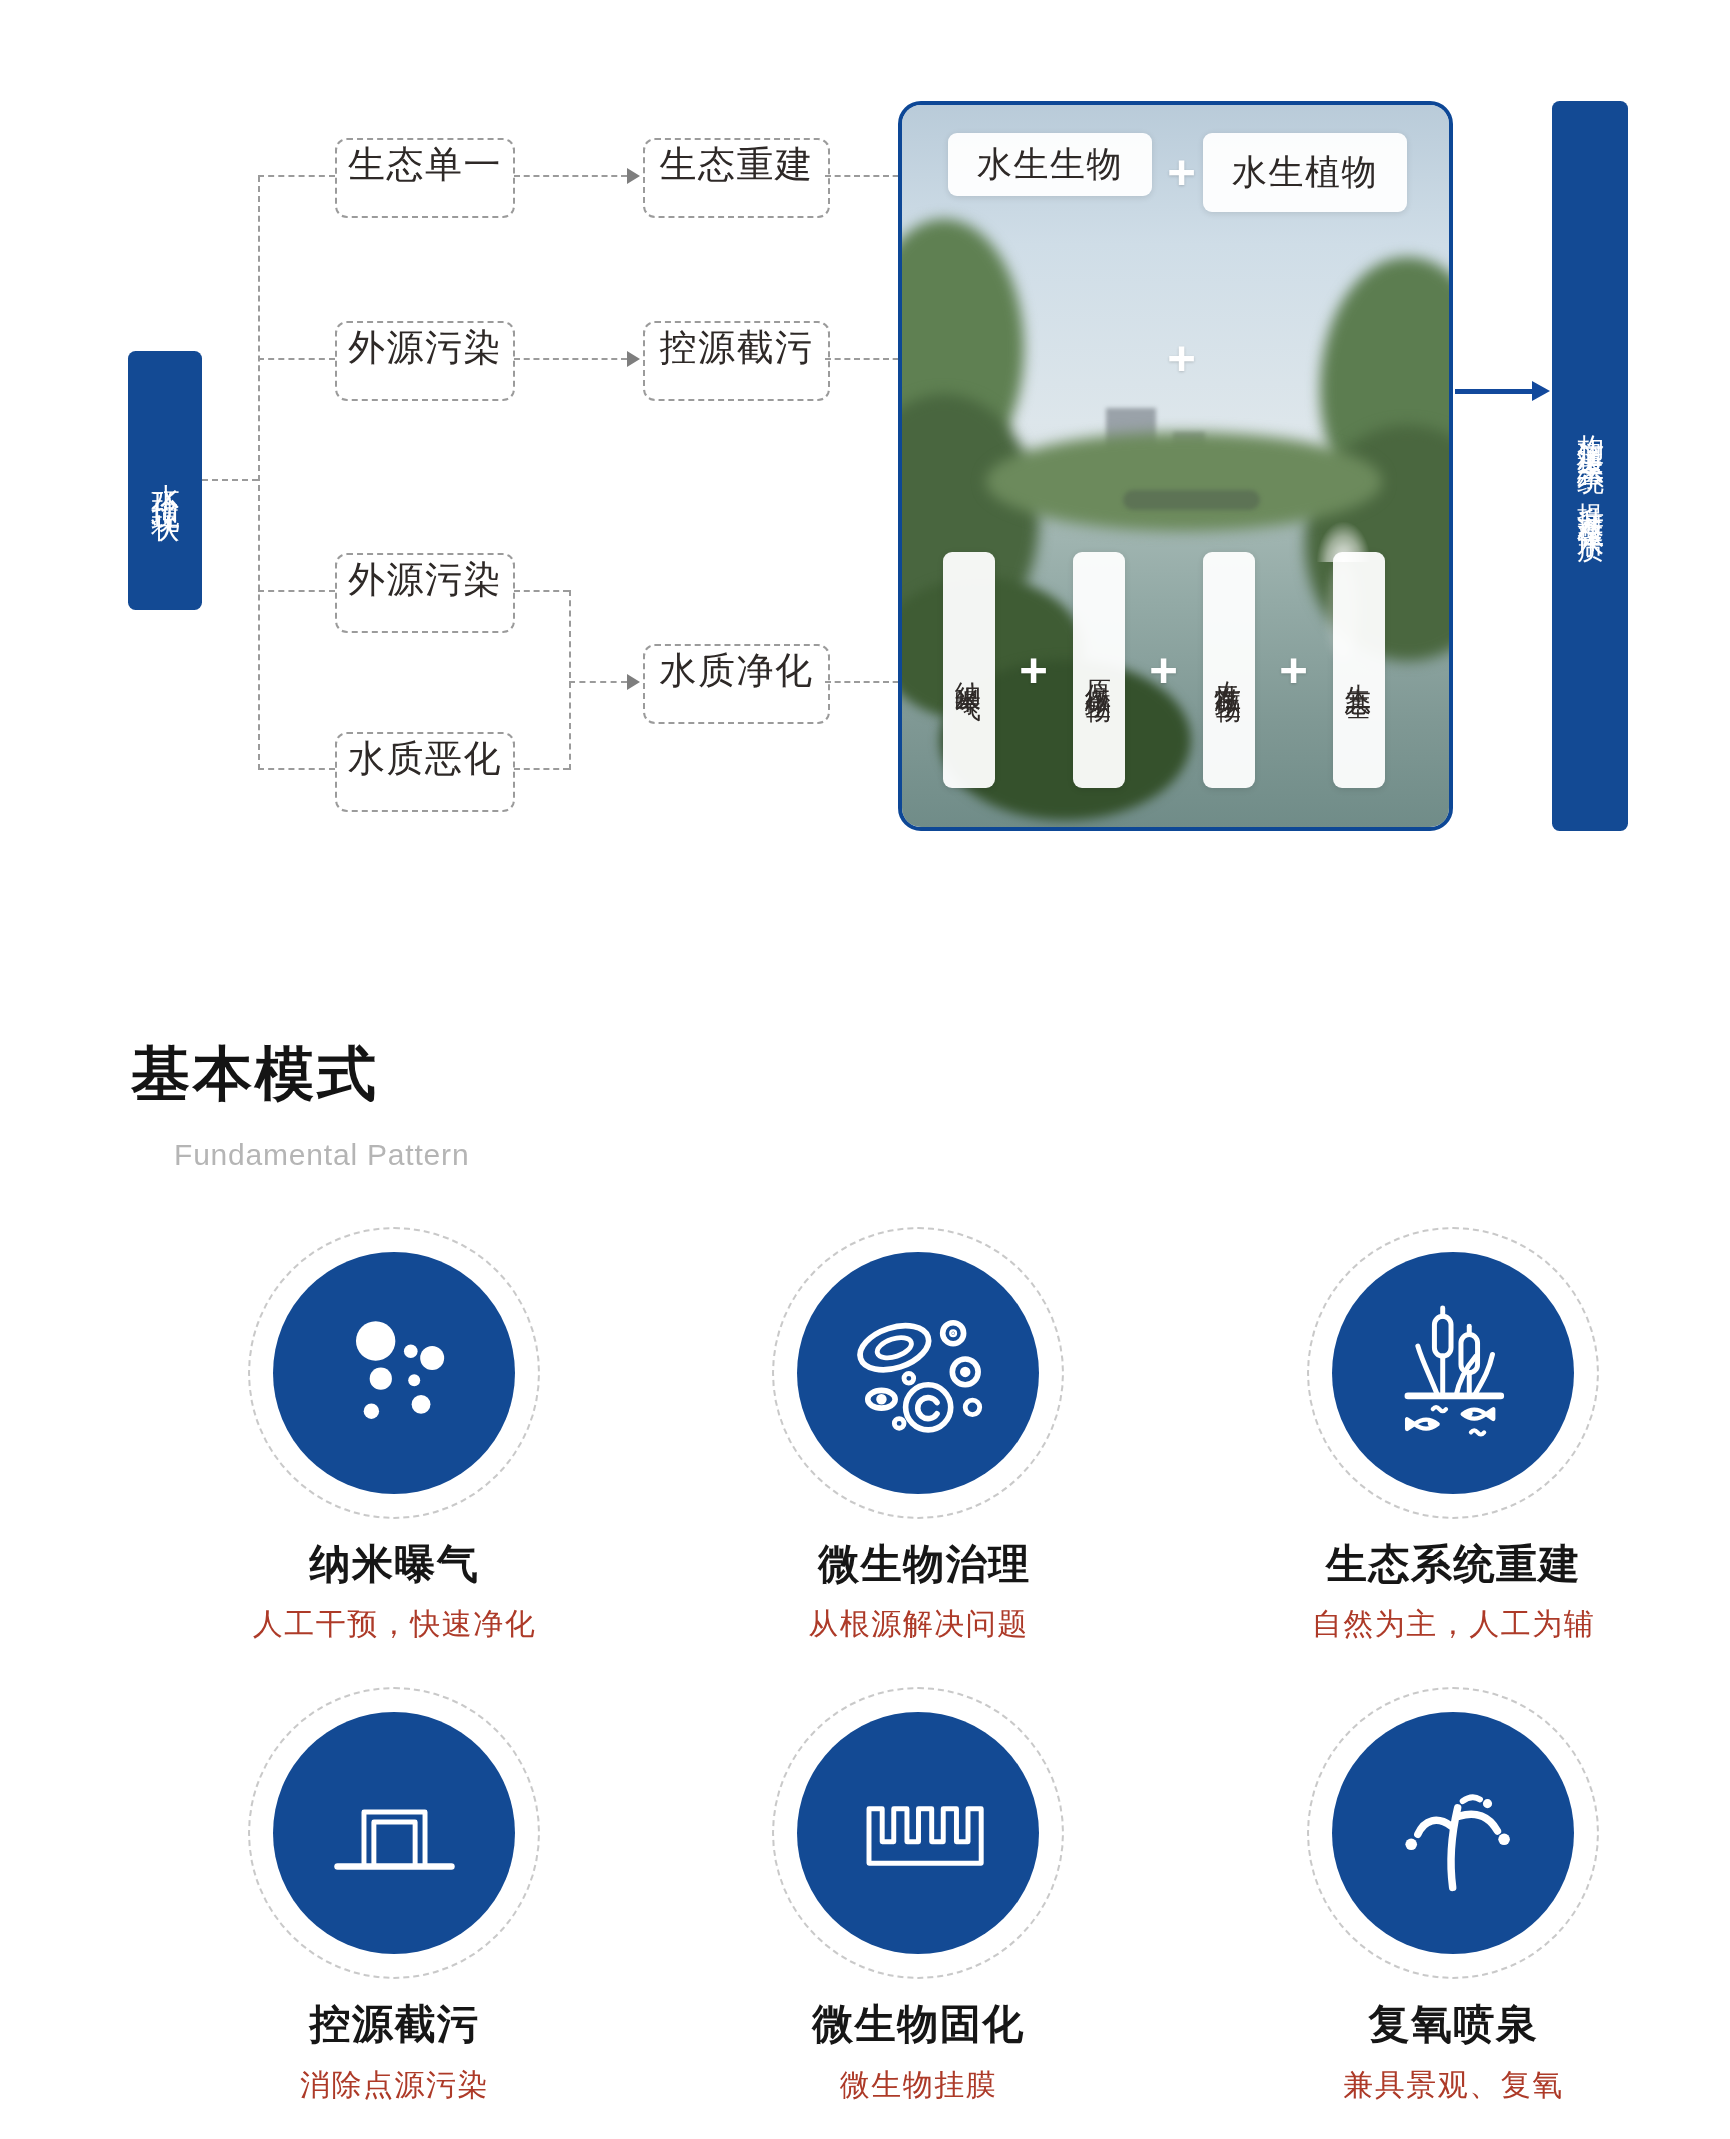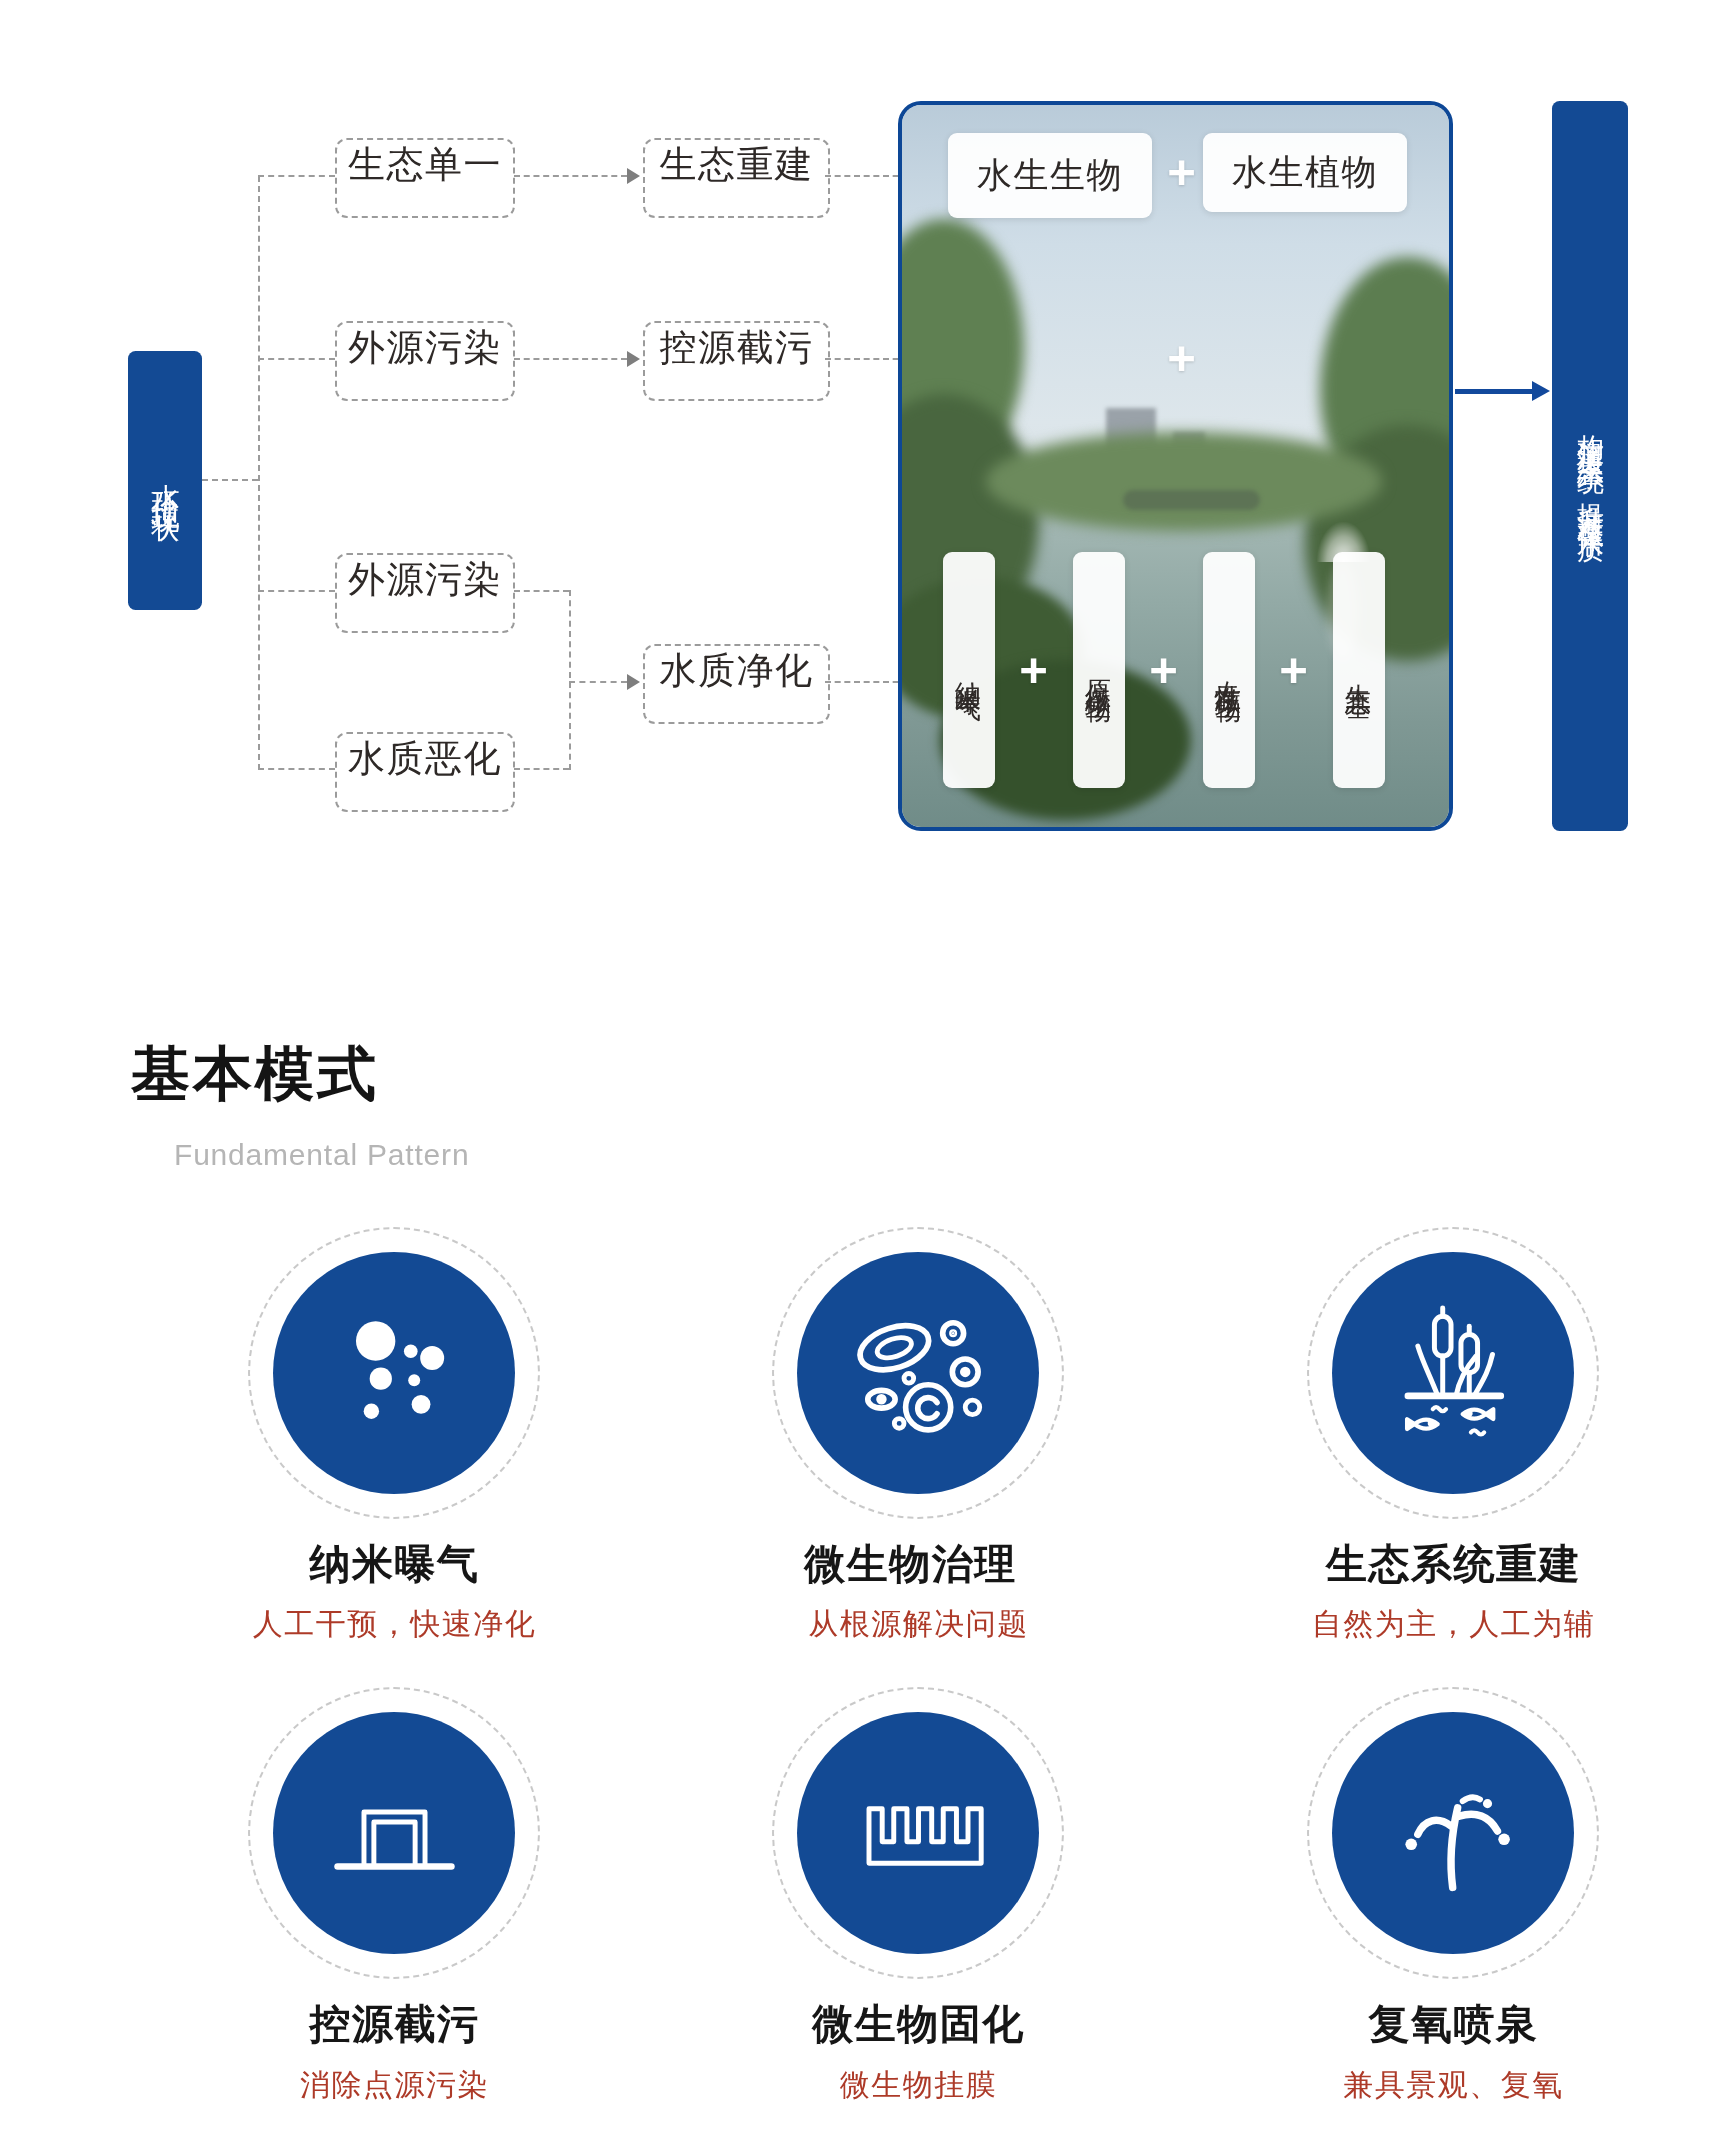--- a/index.html
+++ b/index.html
@@ -124,21 +124,21 @@
         <div class="blob" style="right:-61px;top:320px;width:205px;height:236px;background:#4a673f;"></div>
         <div class="building" style="left:204px;top:303px;width:50px;height:85px;"></div>
         <div class="building" style="left:271px;top:327px;width:32px;height:61px;"></div>
         <div class="blob" style="left:84px;top:327px;width:396px;height:99px;background:#6c8a5c;"></div>
         <div class="bridge" style="left:221px;top:385px;width:137px;height:20px;"></div>
         <div class="blob" style="left:-23px;top:472px;width:205px;height:145px;background:#3f5c34;filter:blur(5.3px);"></div>
         <div class="blob" style="left:38px;top:555px;width:251px;height:160px;background:#35512c;filter:blur(5.3px);"></div>
         <div class="fountain-spray" style="left:415px;top:417px;"></div>
         <div class="blob" style="left:426px;top:456px;width:30px;height:99px;background:rgba(255,255,255,.28);filter:blur(4.6px);"></div>
 
-        <div class="white-box" style="left:46px;top:28px;width:204px;height:85px;">
+        <div class="white-box" style="left:46px;top:28px;width:204px;height:63px;">
           <span>水生生物</span>
         </div>
         <div class="plus" style="left:258px;top:40px;">+</div>
         <div class="white-box" style="left:301px;top:28px;width:204px;height:79px;">
           <span>水生植物</span>
         </div>
 
         <div class="plus" style="left:258px;top:226px;">+</div>
 
         <div class="white-box vert" style="left:41px;top:447px;width:52px;height:236px;">
@@ -203,21 +203,21 @@
           <ellipse cx="44" cy="112" rx="17" ry="11"></ellipse>
             <circle cx="44" cy="112" r="3" fill="#ffffff"></circle>
           <circle cx="78" cy="86" r="6" stroke-width="6"></circle>
           <circle cx="66" cy="142" r="6" stroke-width="6"></circle>
           <circle cx="102" cy="122" r="28"></circle>
           <path d="M113,116 A13,13 0 1 0 113,130"></path>
           <circle cx="157" cy="122" r="9" stroke-width="6"></circle>
         </svg>
       </div>
     </div>
-    <div class="card-title" style="left:644px;top:1537px;text-align:center;">微生物治理</div>
+    <div class="card-title" style="left:658px;top:1537px;text-align:center;">微生物治理</div>
     <div class="card-desc" style="left:652px;top:1604px;">从根源解决问题</div>
 
     <div class="circle-outer" style="left:1307px;top:1227px;">
       <div class="circle-inner">
         <svg width="141" height="141" viewBox="0 0 170 170" fill="none" stroke="#ffffff" stroke-width="6" stroke-linecap="round" stroke-linejoin="round">
           <line x1="30" y1="112" x2="142" y2="112" stroke-width="8"></line>
           <line x1="72" y1="112" x2="72" y2="64"></line>
           <rect x="62" y="16" width="20" height="48" rx="10"></rect>
           <line x1="72" y1="16" x2="72" y2="6"></line>
           <line x1="104" y1="112" x2="104" y2="84"></line>

